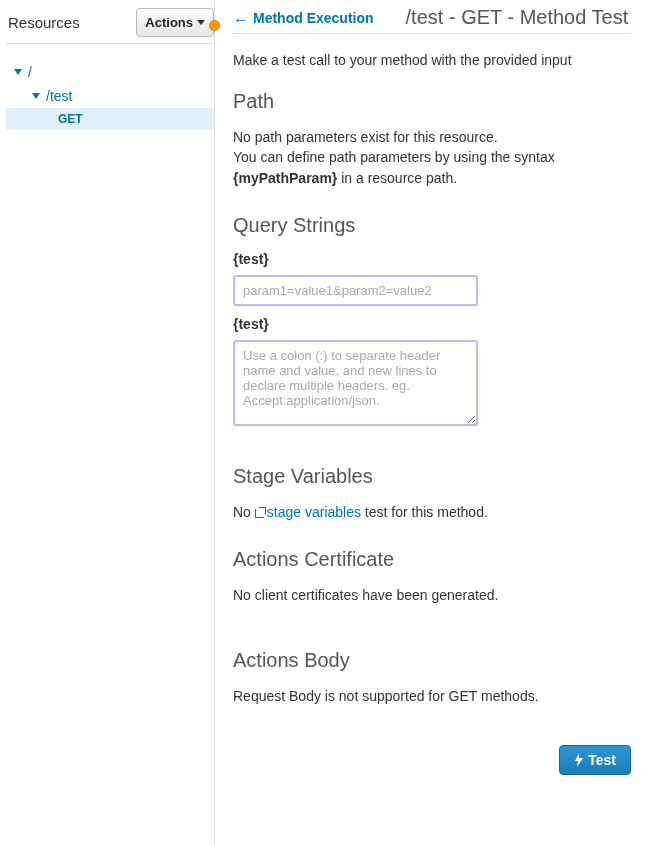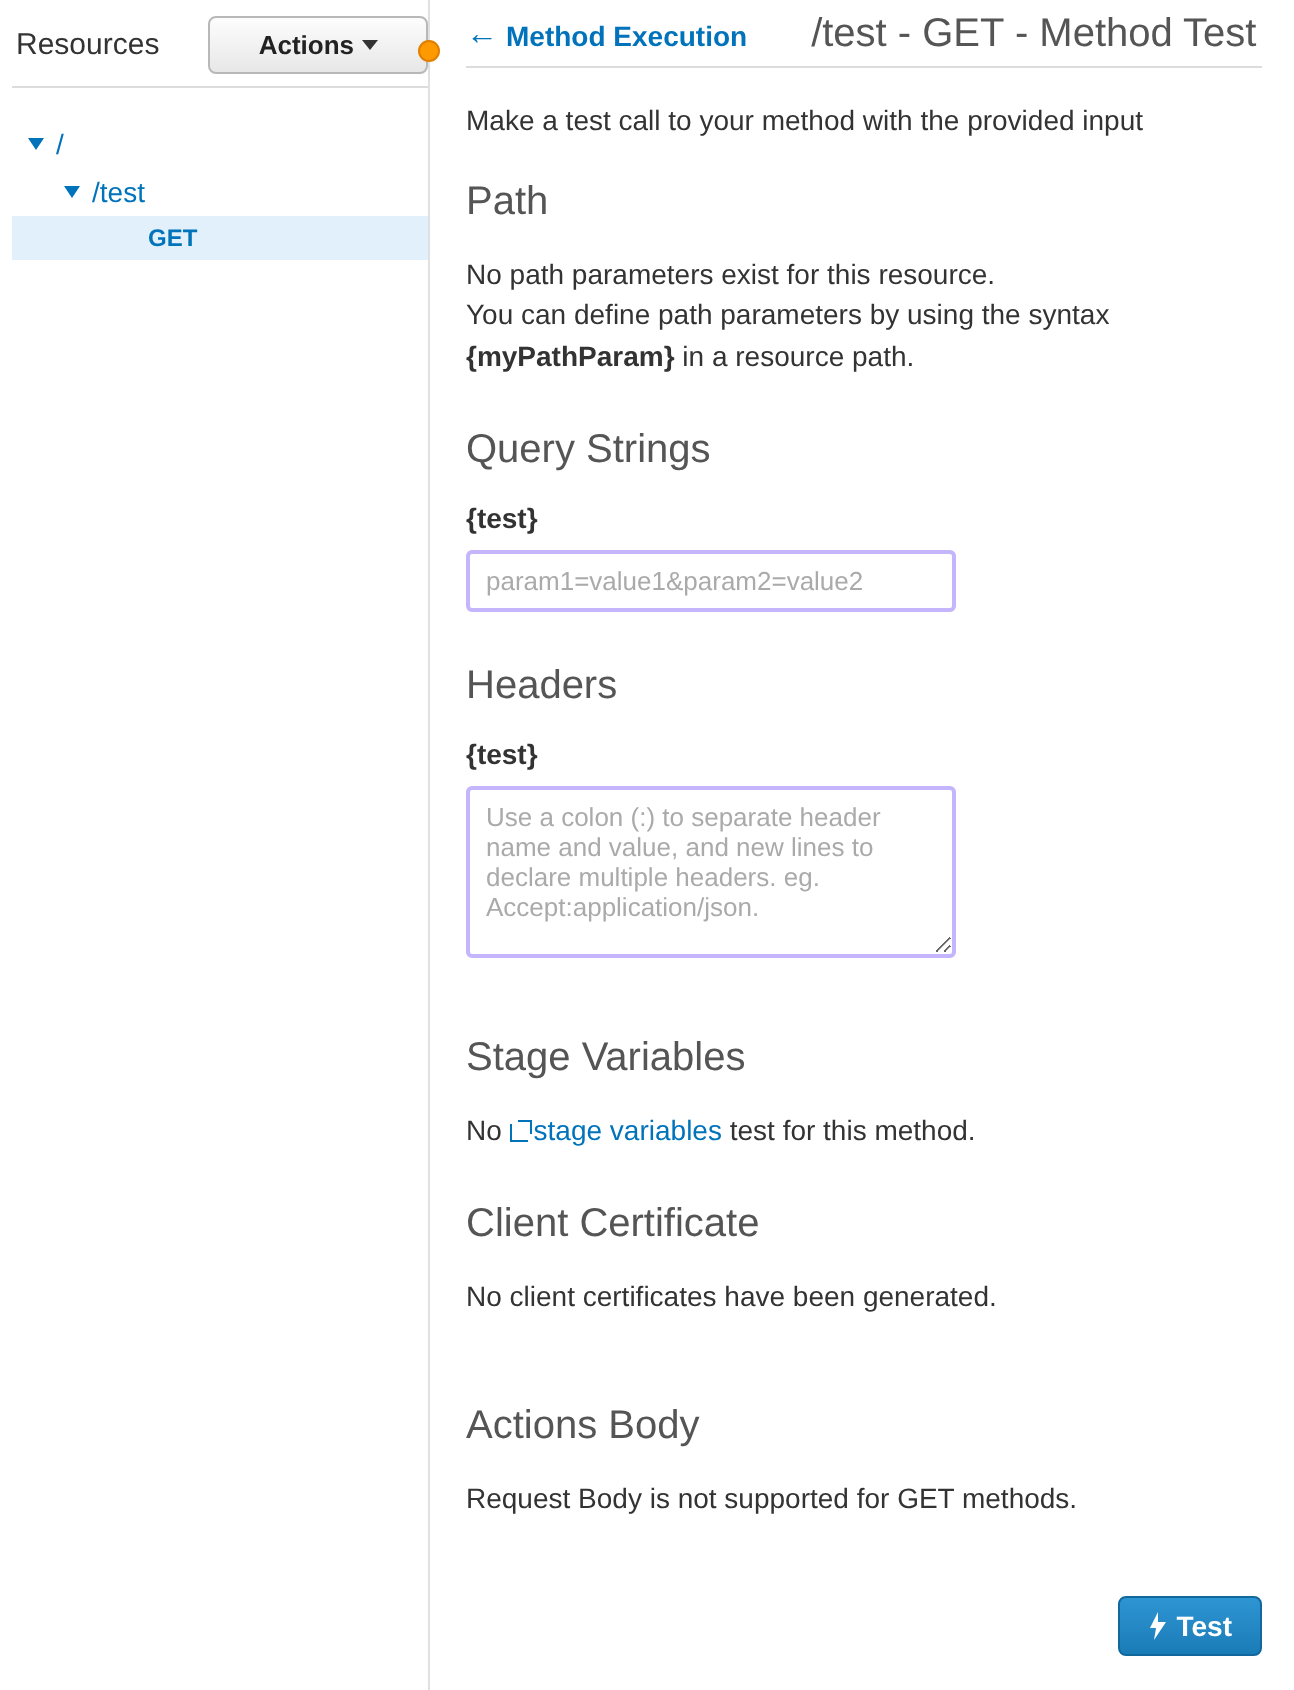--- a/index.html
+++ b/index.html
@@ -29,21 +29,21 @@
   .resources-label {
     font-size: 15px;
     color: #333;
     padding-left: 2px;
     flex: 1;
   }
   .actions-btn {
     background: linear-gradient(#fdfdfd,#e7e7e7);
     border: 1px solid #b8b8b8;
     border-radius: 4px;
-    padding: 6px 24px;
+    padding: 6px 8px;
     font-size: 13px;
     font-weight: bold;
     color: #222;
     cursor: pointer;
     display: flex;
     align-items: center;
     gap: 4px;
   }
   .actions-btn .caret {
     width: 0; height: 0;
@@ -62,21 +62,21 @@
   }
   .tree { padding: 16px 0 0 0; font-size: 14px; }
   .tree-row {
     display: flex;
     align-items: center;
     padding: 4px 0 4px 8px;
     cursor: pointer;
     color: #0073bb;
   }
   .tree-row.level1 { padding-left: 26px; }
-  .tree-row.level2 { padding-left: 68px; font-size: 12px; font-weight: bold; color: #0073bb; }
+  .tree-row.level2 { padding-left: 52px; font-size: 12px; font-weight: bold; color: #0073bb; }
   .tree-row.selected { background: #e1f0fa; }
   .tree-disclosure {
     width: 0; height: 0;
     border-left: 4px solid transparent;
     border-right: 4px solid transparent;
     border-top: 6px solid #0073bb;
     margin-right: 6px;
   }
   .divider-v {
     flex: 0 0 1px;
@@ -243,32 +243,31 @@
 
     <h2 class="section">Path</h2>
     <div class="section-text">
       <span>No path parameters exist for this resource.<br>You can define path parameters by using the syntax </span><b>{myPathParam}</b><span> in a resource path.</span>
     </div>
 
     <h2 class="section tight">Query Strings</h2>
     <div class="field-label">{test}</div>
     <input class="text-input" type="text" placeholder="param1=value1&amp;param2=value2" style="">
 
-    <h2 class="section tight">Headers</h2>
     <div class="field-label">{test}</div>
     <textarea class="text-input" placeholder="Use a colon (:) to separate header name and value, and new lines to declare multiple headers. eg. Accept:application/json." style=""></textarea>
 
     <div class="spacer-lg"></div>
 
     <h2 class="section">Stage Variables</h2>
     <div class="section-text">
       <span>No </span><a class="inline-link"><span class="ext-icon"></span><span>stage variables</span></a><span> test for this method.</span>
     </div>
 
-    <h2 class="section tight">Client Certificate</h2>
+    <h2 class="section tight">Actions Certificate</h2>
     <div class="section-text">No client certificates have been generated.</div>
 
     <div class="spacer"></div>
 
     <h2 class="section">Actions Body</h2>
     <div class="section-text">Request Body is not supported for GET methods.</div>
 
     <div class="footer">
       <button class="test-btn">
         <span class="bolt">

